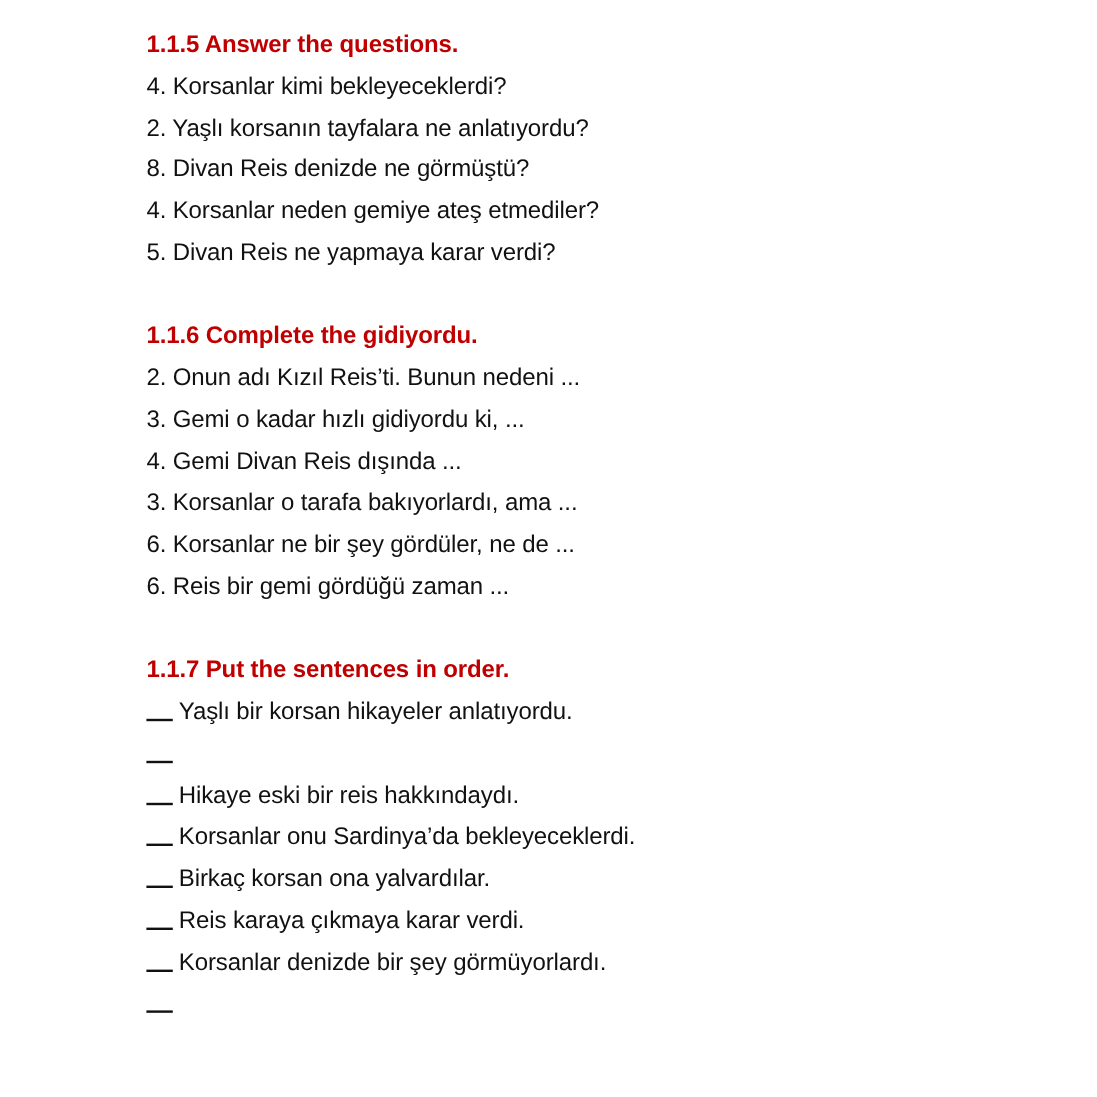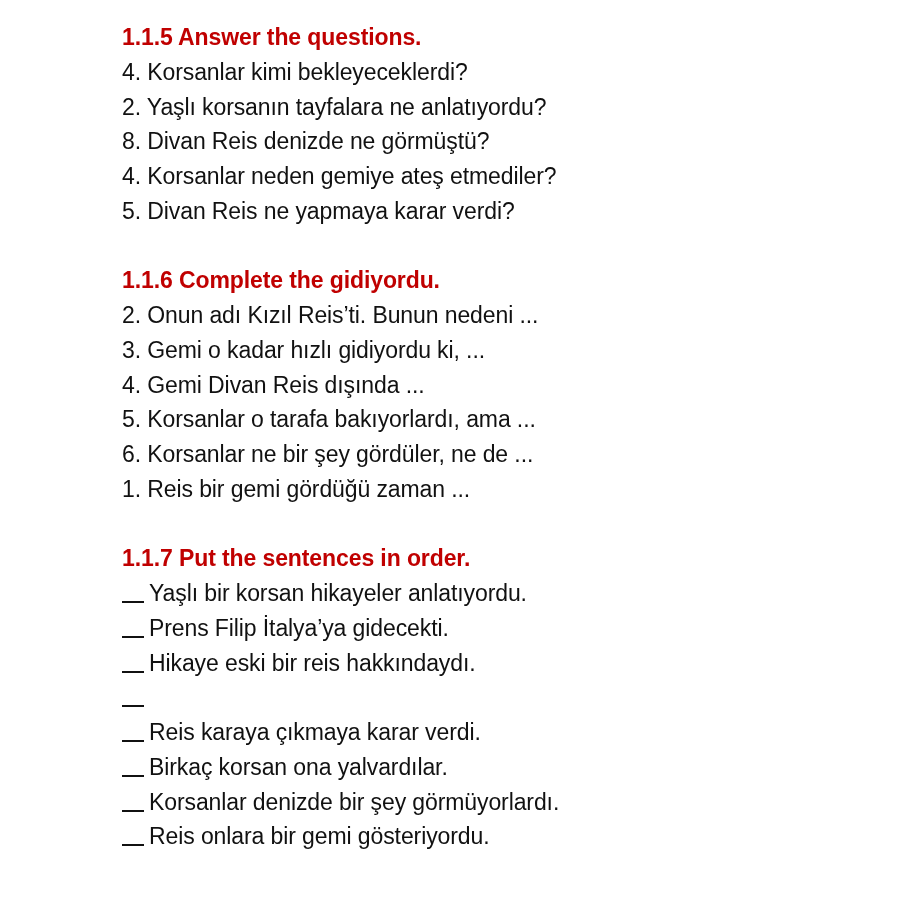--- a/index.html
+++ b/index.html
@@ -1,20 +1,20 @@
 <!DOCTYPE html>
 <html><head>
   <meta charset="utf-8">
   <style>
     html, body { margin: 0; padding: 0; background: #ffffff; }
     body { width: 914px; height: 914px; position: relative; overflow: hidden;
            font-family: "Liberation Sans", "DejaVu Sans", sans-serif; color: #111111; }
     .page { position: absolute; left: 122px; top: 20px; width: 760px; }
     .section { margin: 0; }
-    .line { height: 34.75px; line-height: 34.75px; font-size: 23px; white-space: nowrap; letter-spacing: -0.1px; }
+    .line { height: 34.75px; line-height: 34.75px; font-size: 20px; white-space: nowrap; letter-spacing: -0.1px; }
     .heading { color: #c00000; font-weight: bold; }
     .gap { height: 34.75px; }
     .blank { display: inline-block; width: 22px; border-bottom: 2px solid #111; margin-right: 5px; height: 18px; vertical-align: -2px; }
   </style>
 </head>
 <body>
 
 <div class="page">
 
   <div class="section">
@@ -26,32 +26,32 @@
     <div class="line">5. Divan Reis ne yapmaya karar verdi?</div>
   </div>
 
   <div class="gap"></div>
 
   <div class="section">
     <div class="line heading">1.1.6 Complete the gidiyordu.</div>
     <div class="line">2. Onun adı Kızıl Reis’ti. Bunun nedeni ...</div>
     <div class="line">3. Gemi o kadar hızlı gidiyordu ki, ...</div>
     <div class="line">4. Gemi Divan Reis dışında ...</div>
-    <div class="line">5. Korsanlar o tarafa bakıyorlardı, ama ...</div>
+    <div class="line">3. Korsanlar o tarafa bakıyorlardı, ama ...</div>
     <div class="line">6. Korsanlar ne bir şey gördüler, ne de ...</div>
-    <div class="line">1. Reis bir gemi gördüğü zaman ...</div>
+    <div class="line">6. Reis bir gemi gördüğü zaman ...</div>
   </div>
 
   <div class="gap"></div>
 
   <div class="section">
     <div class="line heading">1.1.7 Put the sentences in order.</div>
     <div class="line"><span class="blank"></span><span>Yaşlı bir korsan hikayeler anlatıyordu.</span></div>
-    <div class="line"><span class="blank"></span><span>Prens Filip İtalya’ya gidecekti.</span></div>
+    <div class="line"><span class="blank"></span></div>
     <div class="line"><span class="blank"></span><span>Hikaye eski bir reis hakkındaydı.</span></div>
+    <div class="line"><span class="blank"></span><span>Korsanlar onu Sardinya’da bekleyeceklerdi.</span></div>
+    <div class="line"><span class="blank"></span><span>Birkaç korsan ona yalvardılar.</span></div>
+    <div class="line"><span class="blank"></span><span>Reis karaya çıkmaya karar verdi.</span></div>
+    <div class="line"><span class="blank"></span><span>Korsanlar denizde bir şey görmüyorlardı.</span></div>
     <div class="line"><span class="blank"></span></div>
-    <div class="line"><span class="blank"></span><span>Reis karaya çıkmaya karar verdi.</span></div>
-    <div class="line"><span class="blank"></span><span>Birkaç korsan ona yalvardılar.</span></div>
-    <div class="line"><span class="blank"></span><span>Korsanlar denizde bir şey görmüyorlardı.</span></div>
-    <div class="line"><span class="blank"></span><span>Reis onlara bir gemi gösteriyordu.</span></div>
   </div>
 
 </div>
 
 </body></html>

